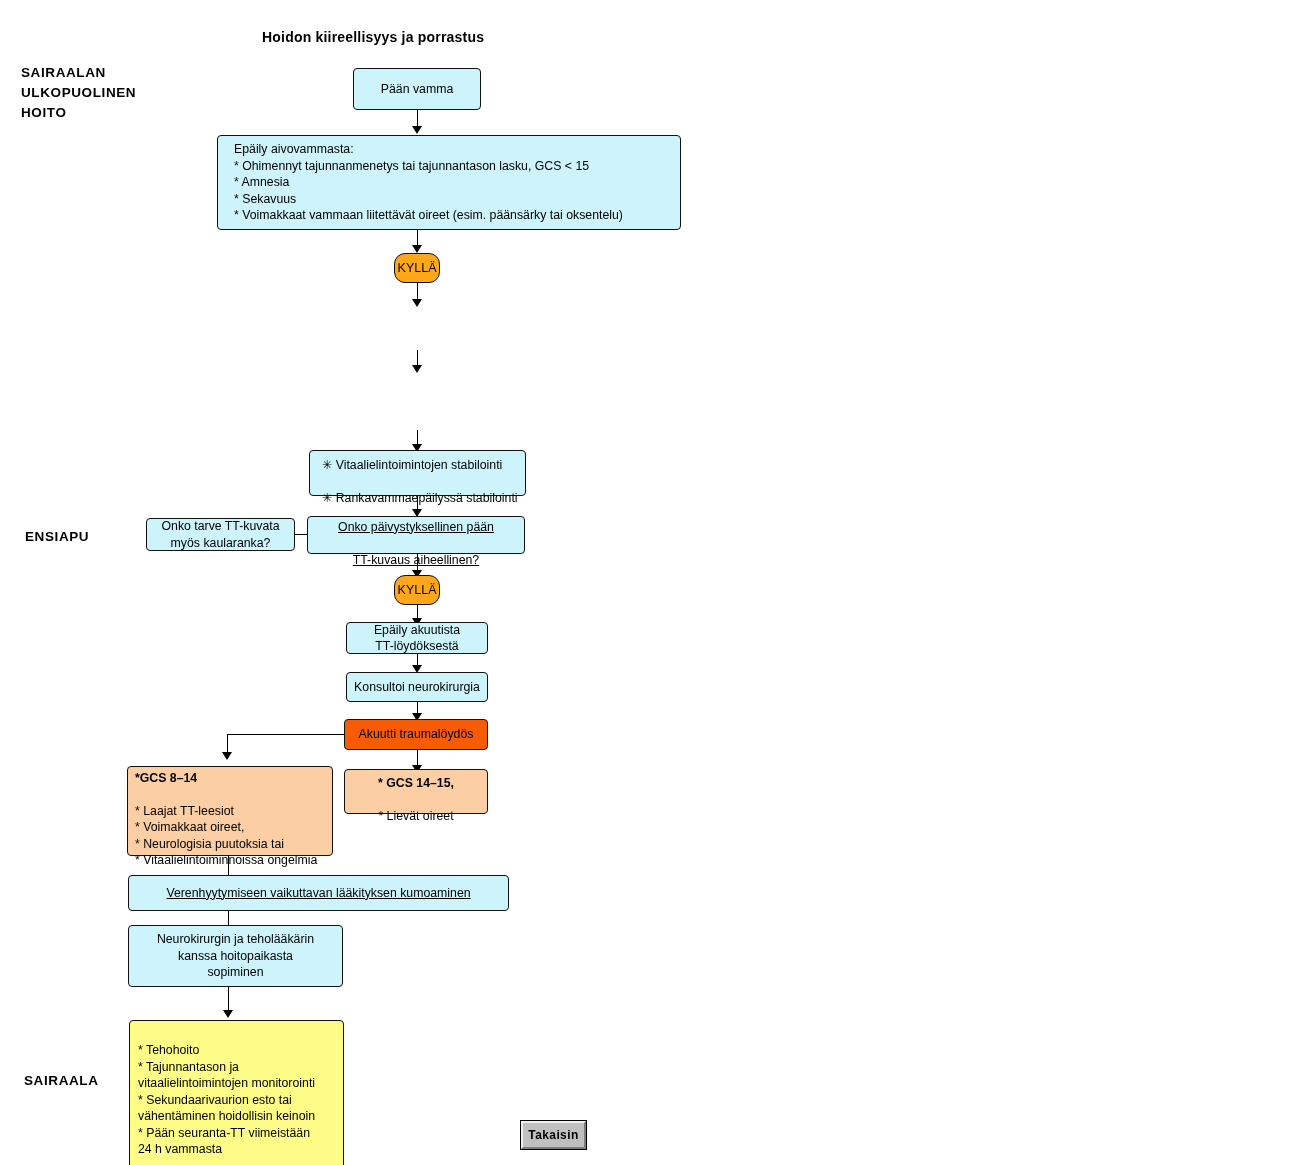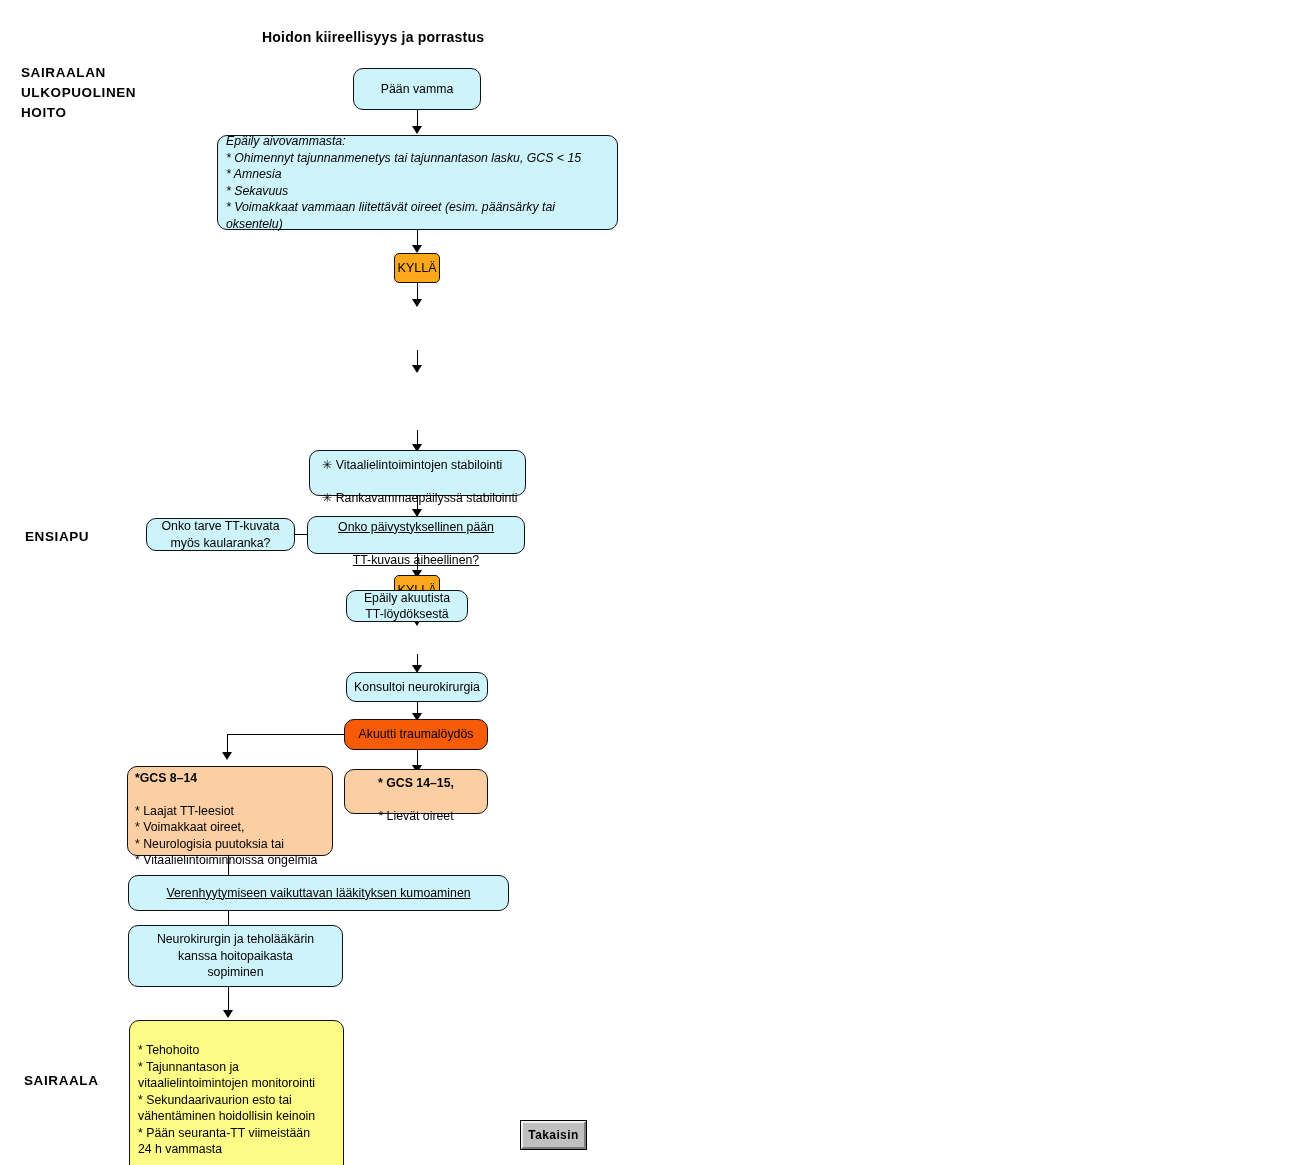--- a/index.html
+++ b/index.html
@@ -30,42 +30,42 @@
     font-size: 13.5px;
     font-weight: bold;
     letter-spacing: 0.6px;
     line-height: 20px;
     white-space: pre-line;
   }
   .node {
     position: absolute;
     box-sizing: border-box;
     border: 1.3px solid #111111;
-    border-radius: 10px;
+    border-radius: 4px;
     display: flex;
     align-items: center;
     justify-content: center;
     font-size: 12.3px;
     line-height: 16.5px;
     text-align: center;
     white-space: pre-line;
     padding: 2px 6px;
   }
   .node.left-align {
     justify-content: flex-start;
     text-align: left;
   }
   .fill-blue   { background: #cdf3fb; }
   .fill-orange { background: #ffa71a; }
   .fill-red    { background: #f85b06; text-align: right; }
   .fill-peach  { background: #fbcfa3; justify-content: center; }
   .fill-yellow { background: #fcfc86; }
 
   .node.tag {
-    border-radius: 5px;
+    border-radius: 11px;
     font-size: 12.5px;
   }
   .node .underline {
     text-decoration: underline;
   }
   .bold-line { font-weight: bold; }
 
   .btn-takaisin {
     position: absolute;
     box-sizing: border-box;
@@ -162,21 +162,21 @@
 
   <div class="vline" style="left:228px; top:856px; height:20px;"></div>
 
   <div class="vline" style="left:228px; top:911px; height:15px;"></div>
 
   <div class="vline" style="left:228px; top:987px; height:25px;"></div>
   <div class="arrowhead" style="left:223px; top:1010px;"></div>
 
   <div class="node fill-blue" style="left:353px; top:68px; width:128px; height:42px;">Pään vamma</div>
 
-  <div class="node fill-blue left-align" style="left:217px; top:135px; width:401px; height:95px; padding-left:8px;font-style:italic;">
+  <div class="node fill-blue left-align" style="left:217px; top:135px; width:464px; height:95px; padding-left:16px;">
     <span class="multiline-left">Epäily aivovammasta:
 * Ohimennyt tajunnanmenetys tai tajunnantason lasku, GCS &lt; 15
 * Amnesia
 * Sekavuus
 * Voimakkaat vammaan liitettävät oireet (esim. päänsärky tai oksentelu)</span>
   </div>
 
   <div class="node tag fill-orange" style="left:394px; top:253px; width:46px; height:30px;">KYLLÄ</div>
 
 
@@ -193,21 +193,21 @@
 
   <div class="node fill-blue" style="left:307px; top:516px; width:218px; height:38px;">
     <span>
       <span class="underline">Onko päivystyksellinen pään </span><br>
       <span class="underline">TT-kuvaus aiheellinen? </span>
     </span>
   </div>
 
   <div class="node tag fill-orange" style="left:394px; top:575px; width:46px; height:30px;">KYLLÄ</div>
 
-  <div class="node fill-blue" style="left:346px; top:590px; width:122px; height:32px;">Epäily akuutista
+  <div class="node fill-blue" style="left:346px; top:622px; width:142px; height:32px;">Epäily akuutista
 TT-löydöksestä</div>
 
   <div class="node fill-blue" style="left:346px; top:672px; width:142px; height:30px;">Konsultoi neurokirurgia</div>
 
   <div class="node fill-red" style="left:344px; top:719px; width:144px; height:31px;">Akuutti traumalöydös</div>
 
   <div class="node fill-peach left-align" style="left:127px; top:766px; width:206px; height:90px; padding-left:7px;">
     <span class="multiline-left">
       <span class="bold-line">*GCS 8–14</span><br>
       <span style="white-space:pre-line;"> * Laajat TT-leesiot

